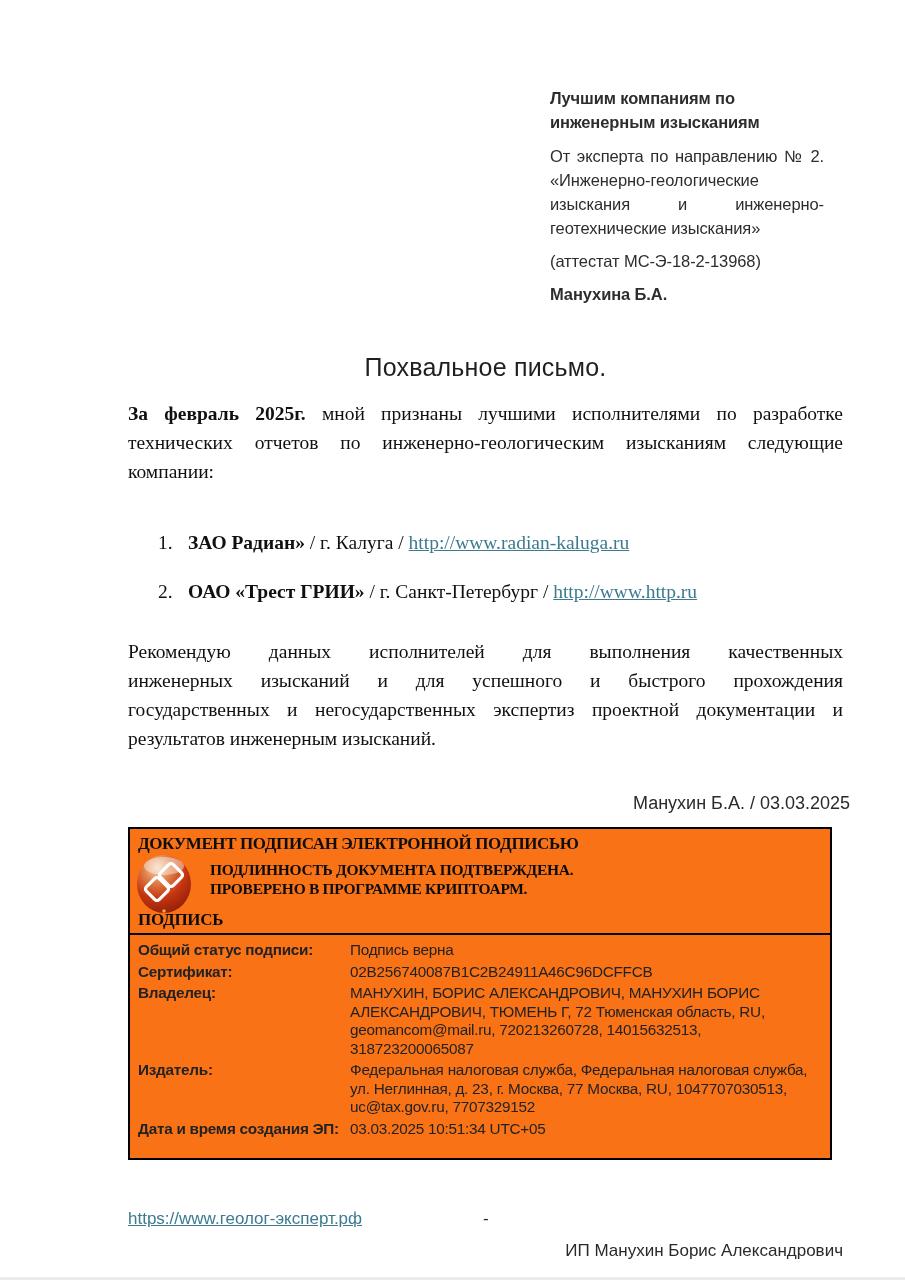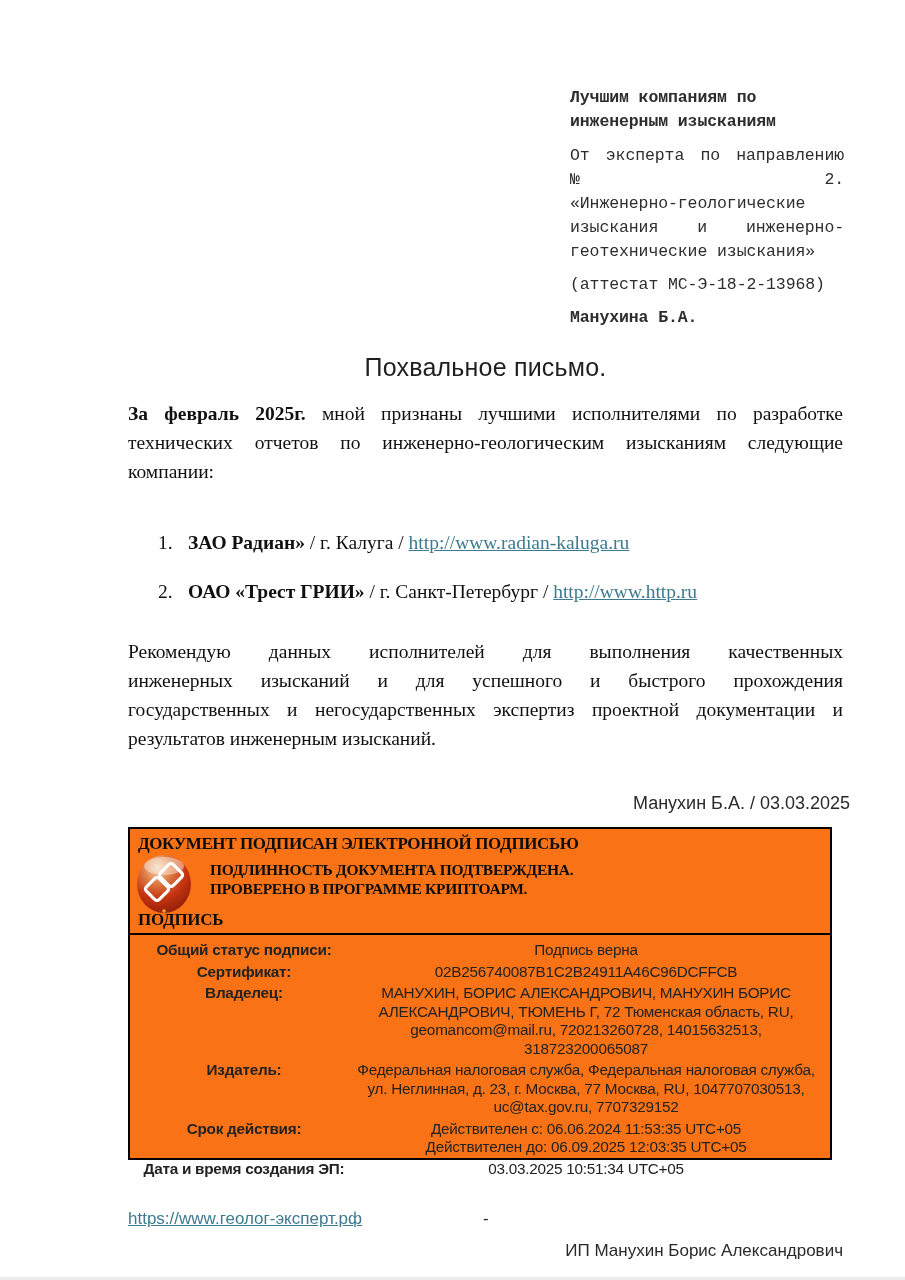--- a/index.html
+++ b/index.html
@@ -2,22 +2,22 @@
 <html lang="ru"><head>
 <meta charset="utf-8">
 <style>
   html,body{margin:0;padding:0;background:#fff;}
   .page{
     position:relative;width:905px;height:1280px;background:#ffffff;
     overflow:hidden;color:#141414;
   }
 
   
-  .expert{position:absolute;left:570px;top:86px;width:274px;
-    font-family:Liberation Mono, monospace;
+  .expert{position:absolute;left:550px;top:86px;width:274px;
+    font-family:Liberation Sans, sans-serif;
     font-size:16.5px;line-height:24px;color:#2d2d2d;letter-spacing:-0.1px;}
   .expert .head{font-weight:bold;margin-bottom:10px;}
   .expert .body{margin-bottom:9px;}
   .expert .attest{margin-bottom:9px;}
   .expert .name{font-weight:bold;}
   .jline{text-align:justify;text-align-last:justify;}
   .lline{text-align:left;}
 
   
   .doc-title{position:absolute;left:128px;top:353px;width:715px;text-align:center;
@@ -46,21 +46,21 @@
     box-sizing:border-box;padding:5px 8px 0 8px;
     font-family:"Liberation Serif","DejaVu Serif",serif;color:#0d0d0d;}
   .sig-title{font-weight:bold;font-size:17px;letter-spacing:-0.4px;}
   .sig-icon{position:absolute;left:6px;top:25px;width:56px;height:60px;}
   .sig-verify{margin-left:72px;margin-top:6px;font-weight:bold;font-size:15.5px;
     line-height:19px;letter-spacing:-0.3px;}
   .sig-podpis{position:absolute;left:8px;bottom:3px;font-weight:bold;font-size:17px;
     letter-spacing:-0.3px;}
   .sig-rows{padding:6px 8px 6px 8px;
     font-family:"Liberation Sans","DejaVu Sans",sans-serif;
-    font-size:15.3px;line-height:18.5px;color:#222;letter-spacing:-0.25px;text-align:center;}
+    font-size:15.3px;line-height:18.5px;color:#222;letter-spacing:-0.25px;}
   .sig-row{display:grid;grid-template-columns:212px 1fr;margin-bottom:3px;}
   .sig-row .lbl{font-weight:bold;}
   .sig-row .val{white-space:pre-line;}
 
   
   .footer-link{position:absolute;left:128px;top:1209px;
     font-family:"Liberation Sans","DejaVu Sans",sans-serif;font-size:17px;}
   .footer-dash{position:absolute;left:483px;top:1209px;
     font-family:"Liberation Sans","DejaVu Sans",sans-serif;font-size:17px;color:#2a2a2a;}
   .footer-owner{position:absolute;right:62px;top:1241px;
@@ -152,25 +152,20 @@
       </div>
       <div class="sig-row">
         <div class="lbl">Владелец:</div>
         <div class="val">МАНУХИН, БОРИС АЛЕКСАНДРОВИЧ, МАНУХИН БОРИС АЛЕКСАНДРОВИЧ, ТЮМЕНЬ Г, 72 Тюменская область, RU, geomancom@mail.ru, 720213260728, 14015632513, 318723200065087</div>
       </div>
       <div class="sig-row">
         <div class="lbl">Издатель:</div>
         <div class="val">Федеральная налоговая служба, Федеральная налоговая служба, ул. Неглинная, д. 23, г. Москва, 77 Москва, RU, 1047707030513, uc@tax.gov.ru, 7707329152</div>
       </div>
       <div class="sig-row">
-        <div class="lbl">Срок действия:</div>
-        <div class="val">Действителен с: 06.06.2024 11:53:35 UTC+05
-Действителен до: 06.09.2025 12:03:35 UTC+05</div>
-      </div>
-      <div class="sig-row">
         <div class="lbl">Дата и время создания ЭП:</div>
         <div class="val">03.03.2025 10:51:34 UTC+05</div>
       </div>
     </div>
   </div>
 
   <a class="footer-link doclink">https://www.геолог-эксперт.рф</a>
   <div class="footer-dash">-</div>
   <div class="footer-owner">ИП Манухин Борис Александрович</div>
 

